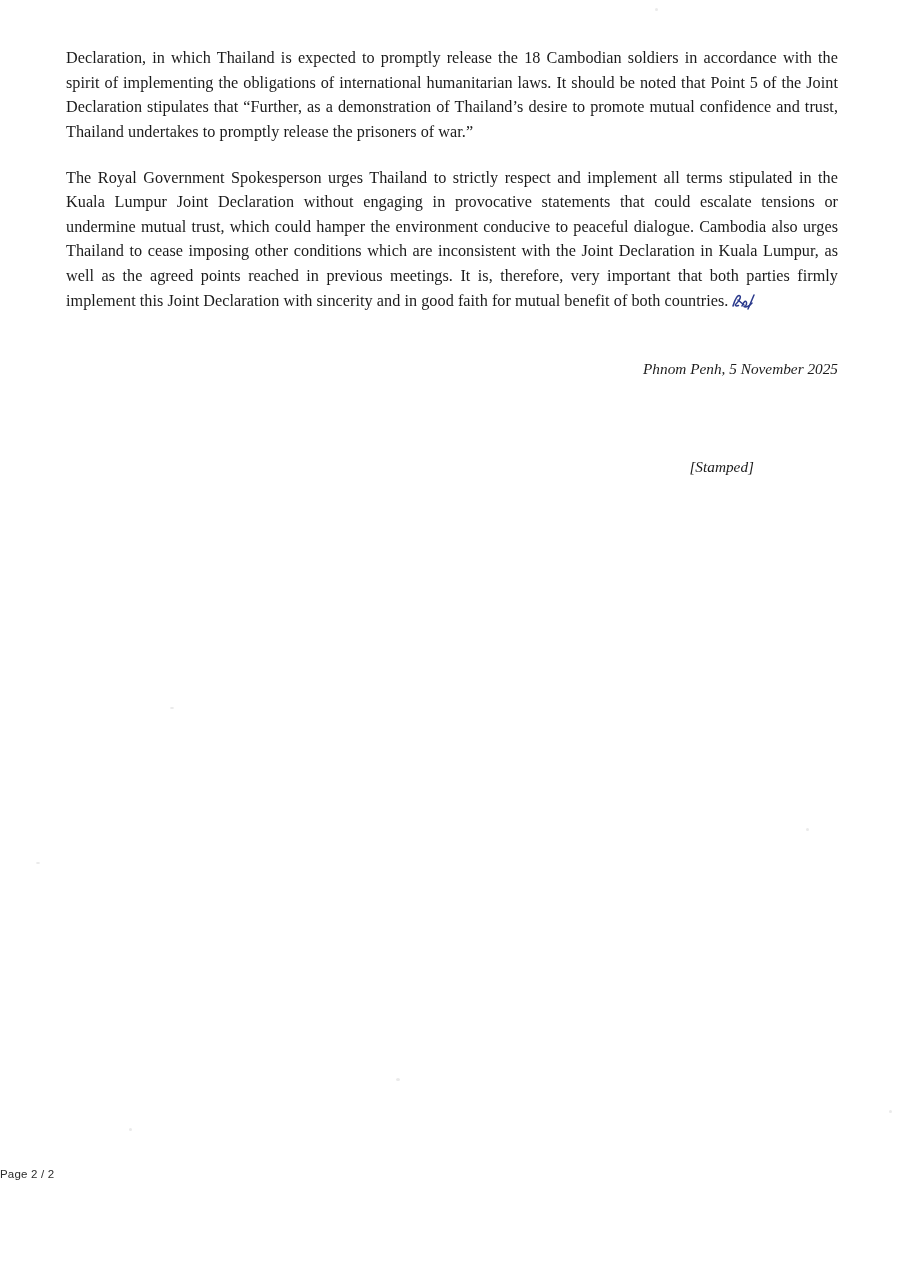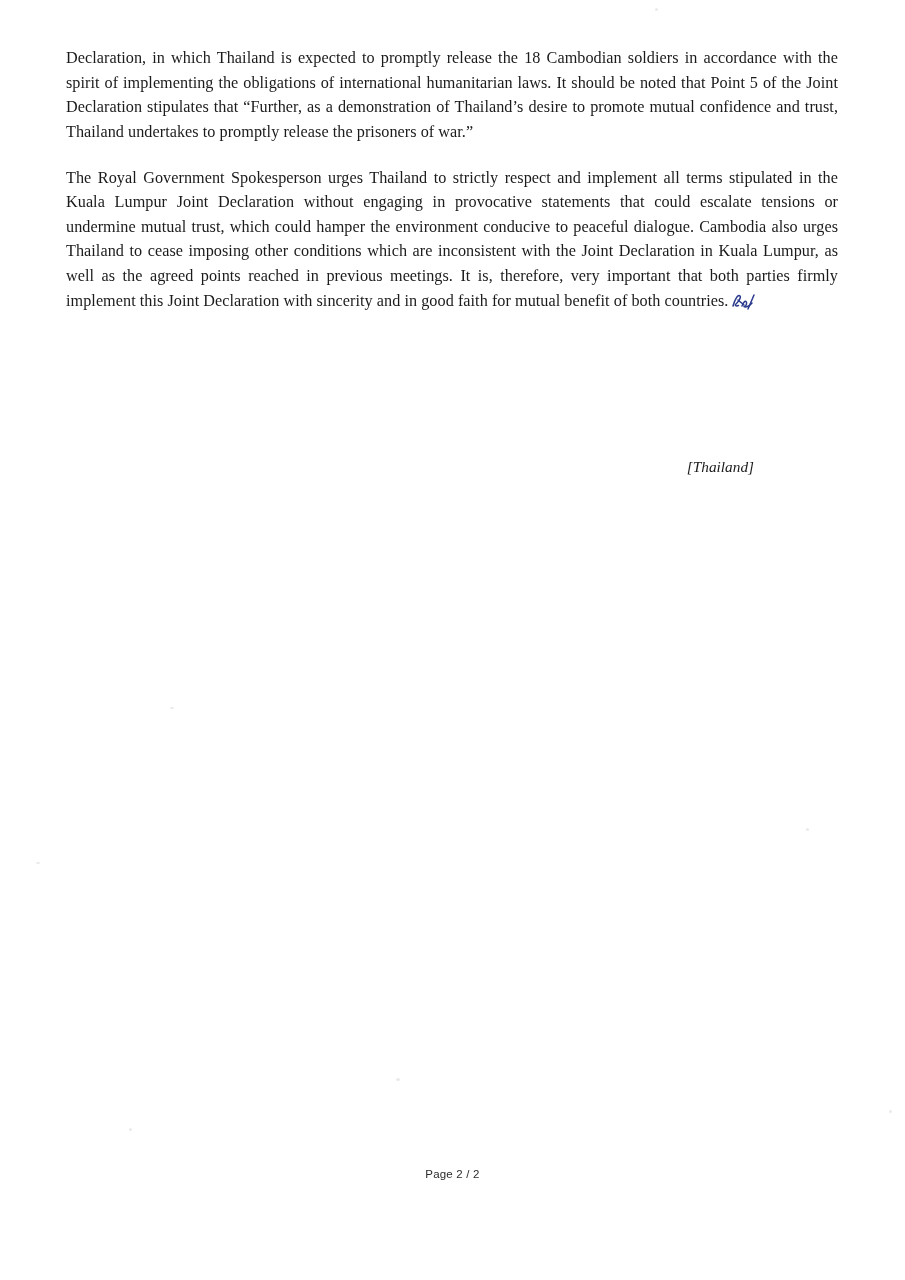--- a/index.html
+++ b/index.html
@@ -75,21 +75,21 @@
     text-align: right;
     font-size: 15.3px;
     font-style: italic;
     color: #1b1b1b;
   }
   .page-footer {
     position: absolute;
     left: 0;
     top: 1168px;
     width: 905px;
-    text-align: center;
+    text-align: left;
     font-family: "Liberation Sans", sans-serif;
     font-size: 11.5px;
     color: #2b2b2b;
     letter-spacing: 0.2px;
   }
   .speck {
     position: absolute;
     background: #d8d8d8;
     border-radius: 50%;
     opacity: 0.55;
@@ -117,18 +117,19 @@
         <path d="M4 19 C6 12, 9 7, 11 9 C12.5 10.5, 9 15, 7 17 C5.5 18.5, 7 19.5, 9.5 18.5"></path>
         <path d="M9 13 L15 18"></path>
         <path d="M13 19 C15 14, 17 13, 17.5 15.5 C18 18, 16 20, 15 19.5"></path>
         <path d="M16 20 C19 20, 21 18.5, 23 16"></path>
         <path d="M25 8 L19 22"></path>
       </g>
     </svg></span></span></p>
 
   </div>
 
+  <div class="place-date">Phnom Penh, 5 November 2025</div>
 
-  <div class="stamped">[Thailand]</div>
+  <div class="stamped">[Stamped]</div>
 
   <div class="page-footer">Page 2 / 2</div>
 
 </div>
 
 </body></html>

